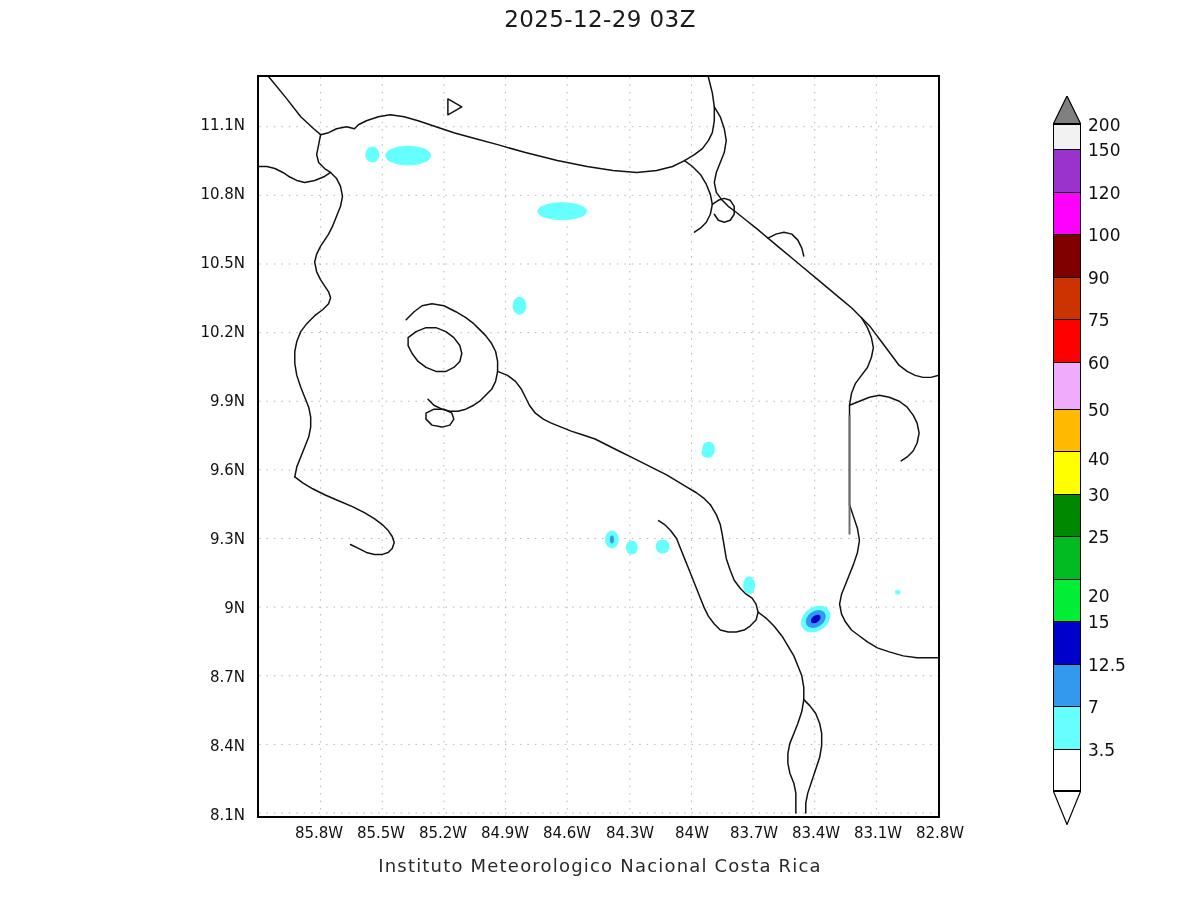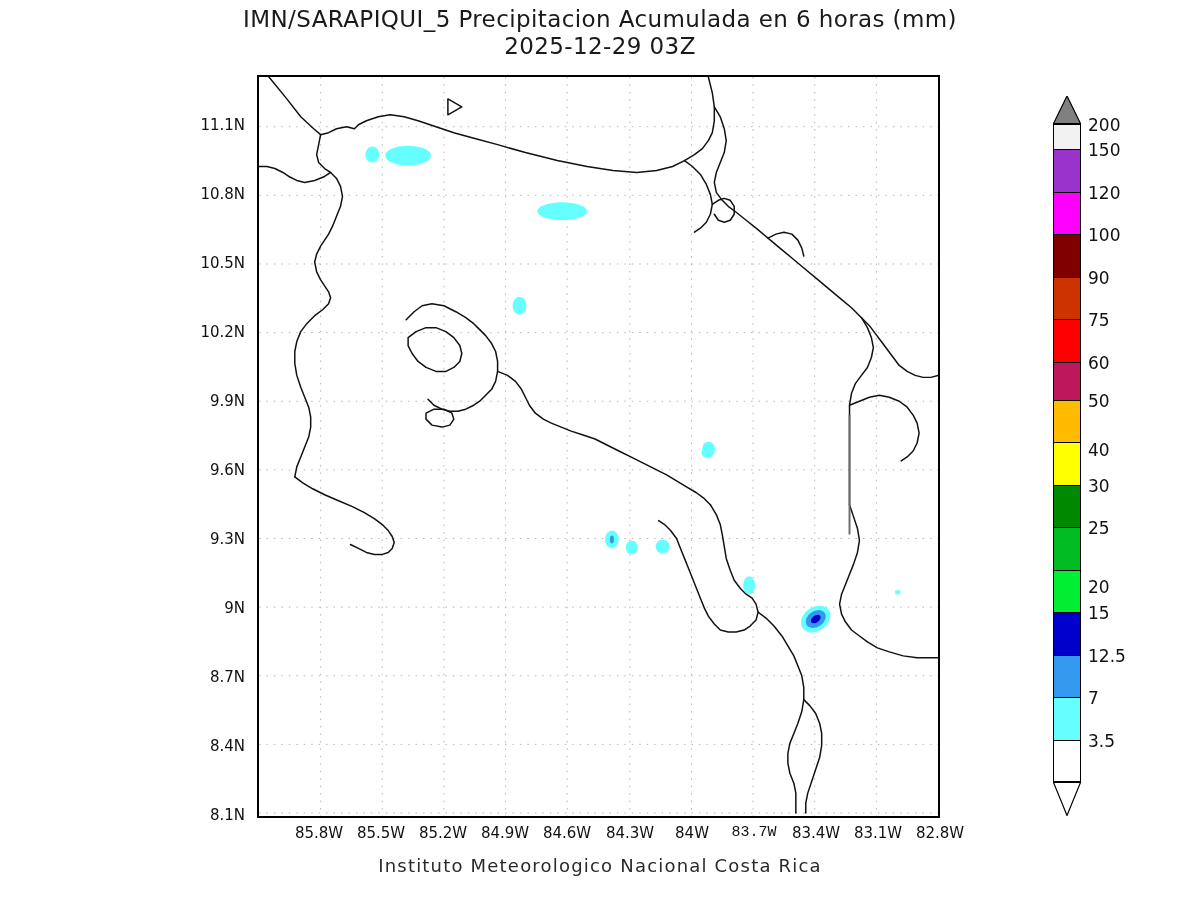--- a/index.html
+++ b/index.html
@@ -39,21 +39,20 @@
   .cb-label{position:absolute;left:34px;font-size:17px;color:#111;
             white-space:nowrap;transform:translateY(-50%);}
   .cb-caps-wrap{position:relative;}
   .cap-outline-t{position:absolute;left:0;top:0;width:28px;height:28px;}
   .cap-outline-b{position:absolute;left:0;top:0;width:28px;height:34px;}
 </style>
 </head>
 <body>
 
 <div id="title-block">
-  <div class="title-line">IMN/SARAPIQUI_5 Precipitacion Acumulada en 6 horas (mm)</div>
   <div class="title-line">2025-12-29 03Z</div>
 </div>
 
 <div id="plot-frame">
   <svg id="map-canvas" viewBox="0 0 683 743" preserveAspectRatio="none">
 
     <g stroke="#a9a9a9" stroke-width="1" stroke-dasharray="1.5,6" fill="none" opacity="0.85">
       <line x1="62" y1="0" x2="62" y2="743"></line>
       <line x1="124" y1="0" x2="124" y2="743"></line>
       <line x1="186" y1="0" x2="186" y2="743"></line>
@@ -219,21 +218,21 @@
   <div class="ylab" style="left:185px;top:746px;">8.4N</div>
   <div class="ylab" style="left:185px;top:815px;">8.1N</div>
 
   <div class="xlab" style="left:319px;">85.8W</div>
   <div class="xlab" style="left:381px;">85.5W</div>
   <div class="xlab" style="left:443px;">85.2W</div>
   <div class="xlab" style="left:505px;">84.9W</div>
   <div class="xlab" style="left:567px;">84.6W</div>
   <div class="xlab" style="left:630px;">84.3W</div>
   <div class="xlab" style="left:692px;">84W</div>
-  <div class="xlab" style="left:754px;font-family:Liberation Mono, monospace;">83.7W</div>
+  <div class="xlab" style="left:754px;">83.7W</div>
   <div class="xlab" style="left:816px;">83.4W</div>
   <div class="xlab" style="left:878px;">83.1W</div>
   <div class="xlab" style="left:940px;">82.8W</div>
 </div>
 
 <div id="colorbar">
   <div class="cb-caps-wrap">
     <div class="cb-cap-top"></div>
     <svg class="cap-outline-t" viewBox="0 0 28 28">
       <path d="M 14,0 L 27.5,27.5 L 0.5,27.5 Z" fill="none" stroke="#000" stroke-width="1.2"></path>
@@ -252,21 +251,21 @@
       </div>
       <div class="cb-cell" style="height: 42.5px; background: rgb(128, 0, 0);">
         <span class="cb-label" style="top: 0px;">100</span>
       </div>
       <div class="cb-cell" style="height: 42.5px; background: rgb(204, 51, 0);">
         <span class="cb-label" style="top: 0px;">90</span>
       </div>
       <div class="cb-cell" style="height: 42.5px; background: rgb(255, 0, 0);">
         <span class="cb-label" style="top: 0px;">75</span>
       </div>
-      <div class="cb-cell" style="height: 38px; background: #be185d;">
+      <div class="cb-cell" style="height: 47px; background: #f0abfc;">
         <span class="cb-label" style="top: 0px;">60</span>
       </div>
       <div class="cb-cell" style="height: 42.5px; background: rgb(255, 187, 0);">
         <span class="cb-label" style="top: 0px;">50</span>
       </div>
       <div class="cb-cell" style="height: 42.5px; background: rgb(255, 255, 0);">
         <span class="cb-label" style="top: 0px; margin-top: 7px;">40</span>
       </div>
       <div class="cb-cell" style="height: 42.5px; background: rgb(0, 136, 0);">
         <span class="cb-label" style="top: 0px;">30</span>

